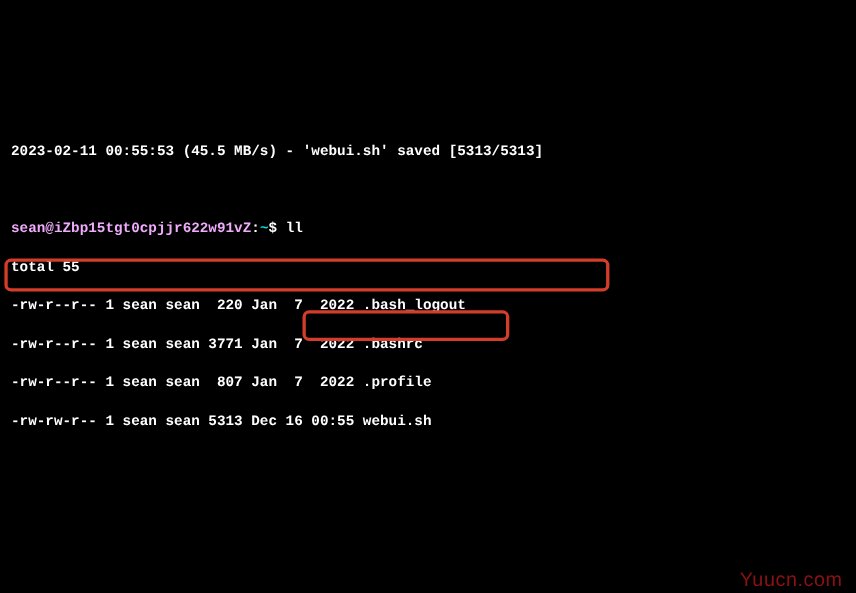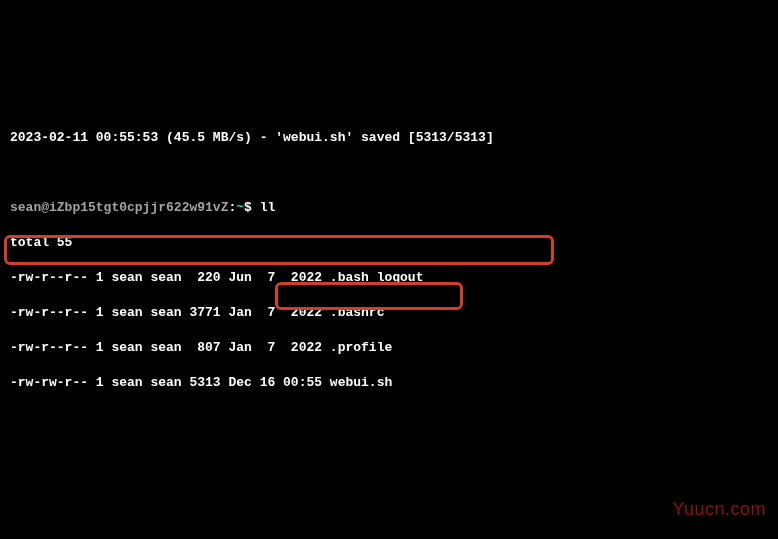--- a/index.html
+++ b/index.html
@@ -11,56 +11,56 @@
       line-height: 1.35;
       width: 778px;
       height: 539px;
       padding: 6px 10px;
       white-space: pre;
       position: relative;
       overflow: hidden;
       font-weight: bold;
     }
     .line { display: block; }
-    .green { color: #a3a3a3; }
+    .green { color: #f0abfc; }
     .cyan { color: #00dede; }
     .highlight-box {
       position: absolute;
       border: 3px solid #d43d2a;
       border-radius: 6px;
       pointer-events: none;
       z-index: 5;
     }
     #hl1 { left: 4px; top: 235px; width: 550px; height: 30px; }
     #hl2 { left: 275px; top: 282px; width: 188px; height: 28px; }
     .watermark {
       position: absolute;
       right: 12px;
-      bottom: 18px;
+      bottom: 0;
       color: rgba(230,30,30,0.6);
       font-family: Arial, sans-serif;
       font-weight: normal;
       font-size: 18px;
       letter-spacing: 0.5px;
       pointer-events: none;
     }
     .terminal { position: relative; z-index: 1; }
   </style>
 </head>
 <body>
 
 
 
 <div class="terminal">
 <span class="line"> </span>
 <span class="line">2023-02-11 00:55:53 (45.5 MB/s) - 'webui.sh' saved [5313/5313]</span>
 <span class="line"> </span>
 <span class="line"><span class="green">sean@iZbp15tgt0cpjjr622w91vZ</span>:<span class="cyan">~</span>$<span> ll</span></span>
 <span class="line">total 55</span>
-<span class="line">-rw-r--r-- 1 sean sean  220 Jun  7  2022 .bash_logout</span>
+<span class="line">-rw-r--r-- 1 sean sean  220 Jan  7  2022 .bash_logout</span>
 <span class="line">-rw-r--r-- 1 sean sean 3771 Jan  7  2022 .bashrc</span>
 <span class="line">-rw-r--r-- 1 sean sean  807 Jan  7  2022 .profile</span>
 <span class="line">-rw-rw-r-- 1 sean sean 5313 Dec 16 00:55 webui.sh</span>
 
 
 
 
 
 
 

